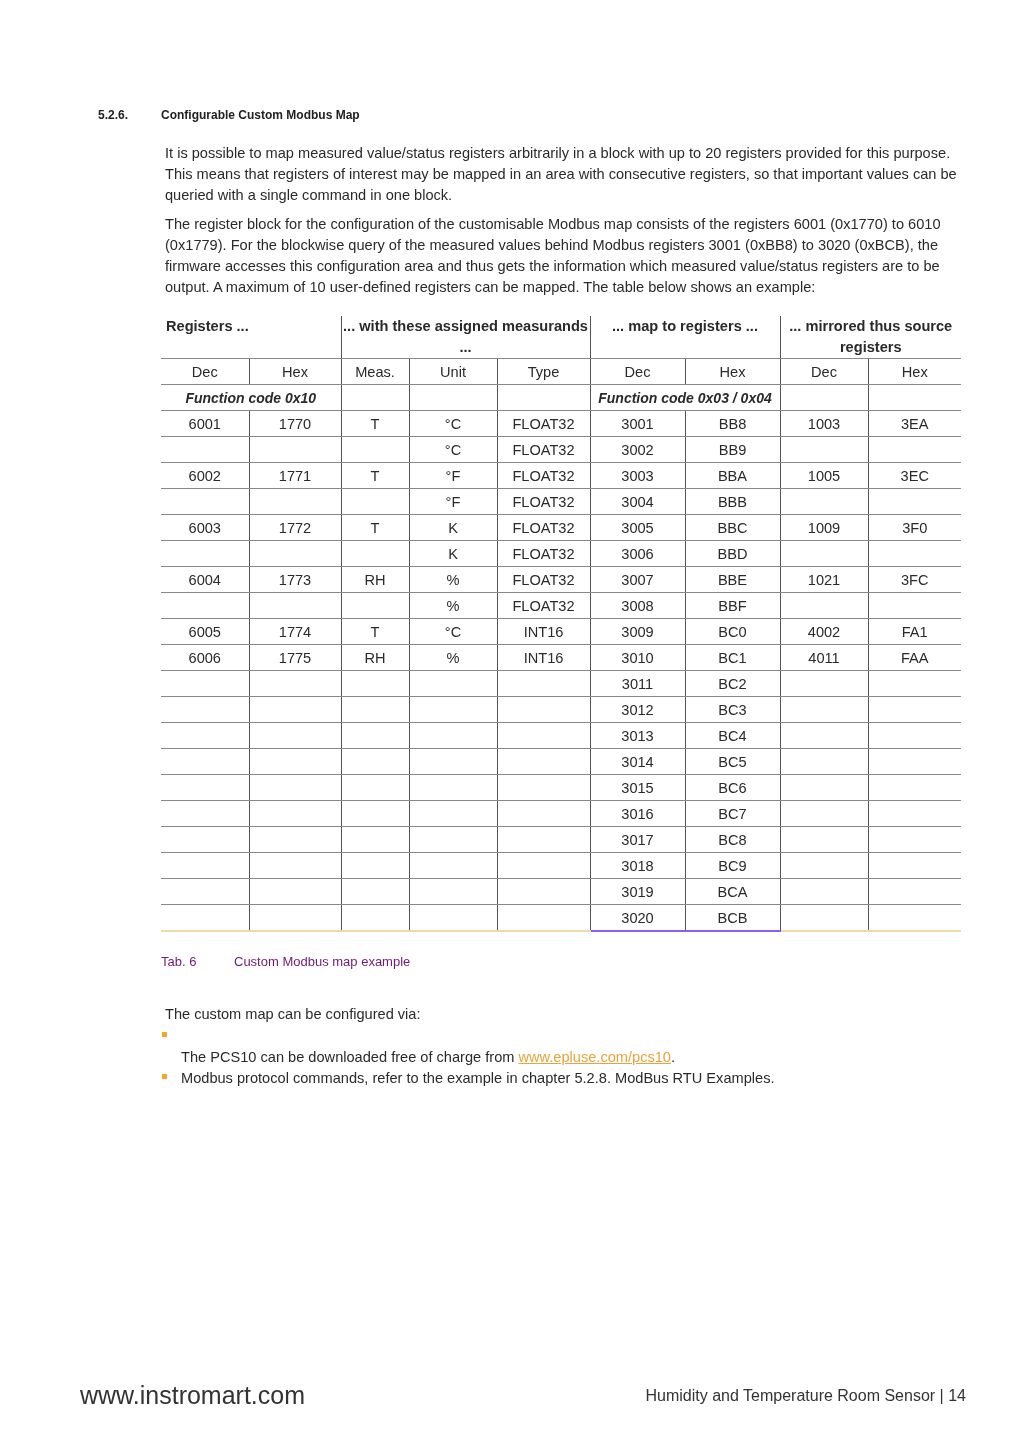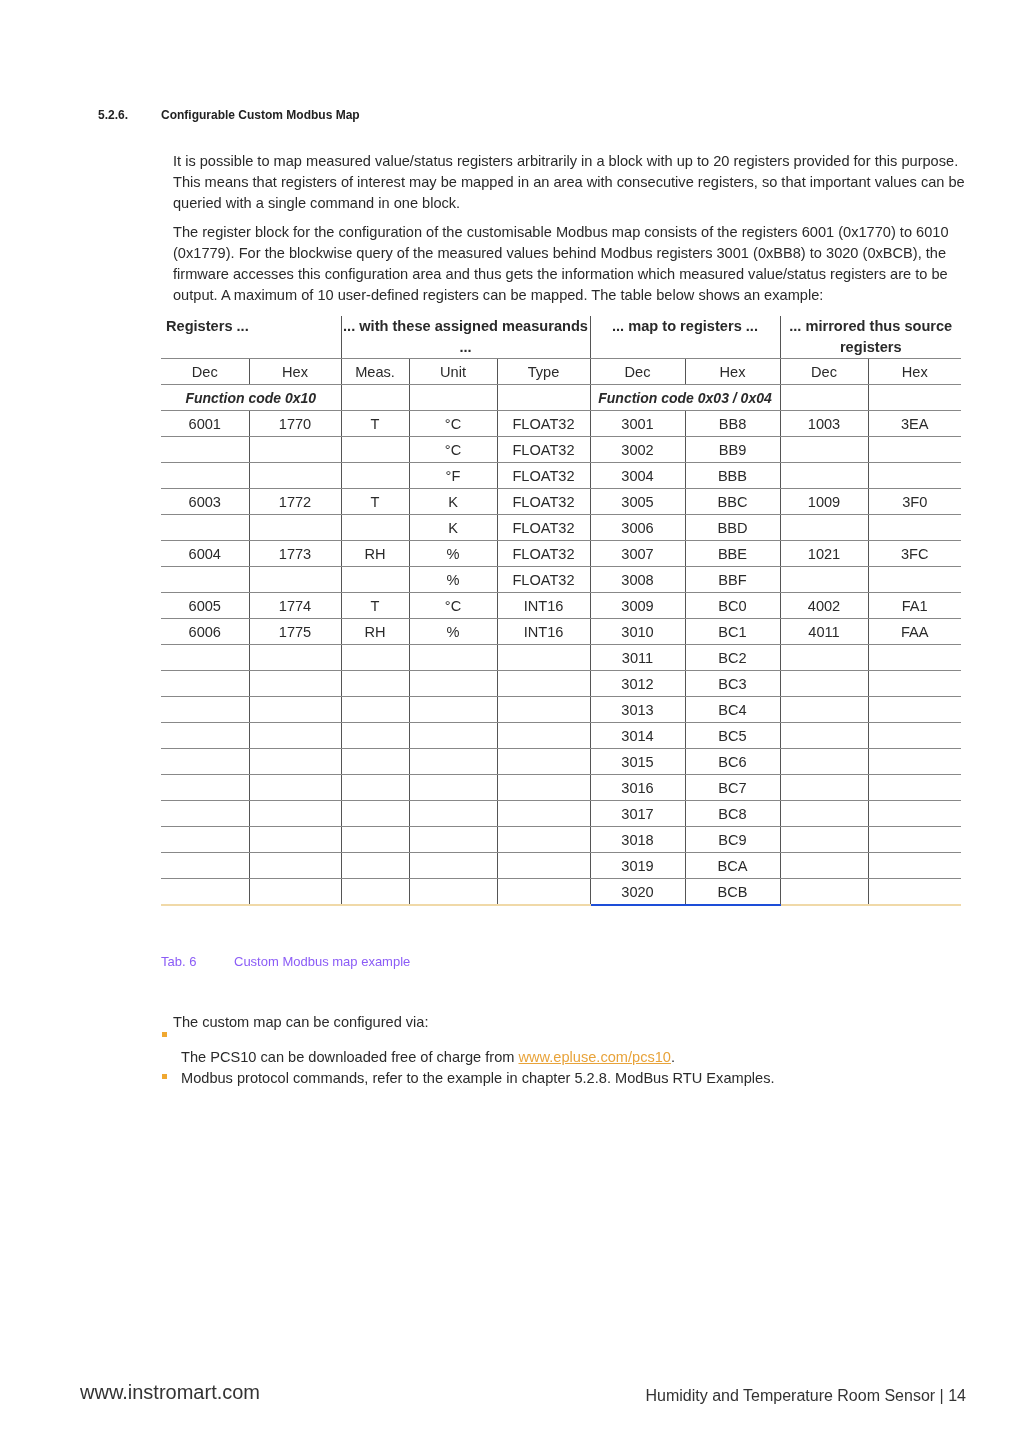--- a/index.html
+++ b/index.html
@@ -1,39 +1,39 @@
 <!DOCTYPE html>
 <html><head>
 <meta charset="utf-8">
 <style>
   html, body { margin:0; padding:0; background:#ffffff; }
   body { width:1024px; height:1448px; position:relative; font-family:"Liberation Sans", sans-serif; color:#222; }
   .section-heading { position:absolute; left:98px; top:108px; font-size:12px; font-weight:bold; color:#222; display:flex; }
   .section-number { width:63px; }
-  .para { position:absolute; left:161px; width:800px; font-size:14.6px; line-height:21px; color:#2a2a2a; margin:12px; }
+  .para { position:absolute; left:161px; width:800px; font-size:14.6px; line-height:21px; color:#2a2a2a; margin:4px; }
   #p1 { top:139px; }
   #p2 { top:210px; }
   table.modbus { position:absolute; left:161px; top:316px; width:800px; border-collapse:collapse; font-size:14.6px; color:#2a2a2a; }
   table.modbus td, table.modbus th { text-align:center; padding:0; height:25px; border-left:1px solid #555; border-bottom:1px solid #888; }
   table.modbus tr > :first-child { border-left:none; }
   .hdr1 th { font-weight:bold; height:46px; vertical-align:top; line-height:21px; padding-top:2px; border-bottom:2px solid #444; }
   .hdr1 th.left { text-align:left; padding-left:5px; }
   .hdr2 th { font-weight:normal; border-bottom:1px solid #888; }
   .fc td { font-style:italic; font-weight:bold; font-size:14px; text-align:left; padding-left:5px; border-bottom:2px solid #444; }
   .fc td.empty { padding-left:0; }
   tr.last td { border-bottom:2px solid #f0d9a8; }
-  tr.last td.green { border-bottom:2px solid #1d4ed8; }
-  .caption { position:absolute; left:161px; top:954px; font-size:13px; color:#8b5cf6; display:flex; }
+  tr.last td.green { border-bottom:2px solid #8b5cf6; }
+  .caption { position:absolute; left:161px; top:954px; font-size:13px; color:#701a75; display:flex; }
   .caption .tab-num { width:73px; }
   #p3 { top:1000px; }
   ul.bullets { position:absolute; left:161px; top:1026px; margin:0; padding:0; list-style:none; width:800px; font-size:14.6px; line-height:21px; color:#2a2a2a; }
   ul.bullets li { position:relative; padding-left:20px; }
   ul.bullets li .bullet { position:absolute; left:1px; top:6px; width:5px; height:5px; background:#f0a830; }
   a.link { color:#e8a33a; text-decoration:underline; }
-  .footer-left { position:absolute; left:80px; top:1381px; font-size:20px; color:#333; }
+  .footer-left { position:absolute; left:80px; top:1381px; font-size:25px; color:#333; }
   .footer-right { position:absolute; right:58px; top:1387px; font-size:16px; color:#333; }
 </style>
 </head>
 <body>
 
 <div class="section-heading">
   <span class="section-number">5.2.6.</span>
   <span>Configurable Custom Modbus Map</span>
 </div>
 
@@ -97,20 +97,31 @@
         <td></td>
         <td></td>
         <td>°C</td>
         <td>FLOAT32</td>
         <td>3002</td>
         <td>BB9</td>
         <td></td>
         <td></td>
       </tr>
       <tr>
+        <td>6002</td>
+        <td>1771</td>
+        <td>T</td>
+        <td>°F</td>
+        <td>FLOAT32</td>
+        <td>3003</td>
+        <td>BBA</td>
+        <td>1005</td>
+        <td>3EC</td>
+      </tr>
+      <tr>
         <td></td>
         <td></td>
         <td></td>
         <td>°F</td>
         <td>FLOAT32</td>
         <td>3004</td>
         <td>BBB</td>
         <td></td>
         <td></td>
       </tr>

